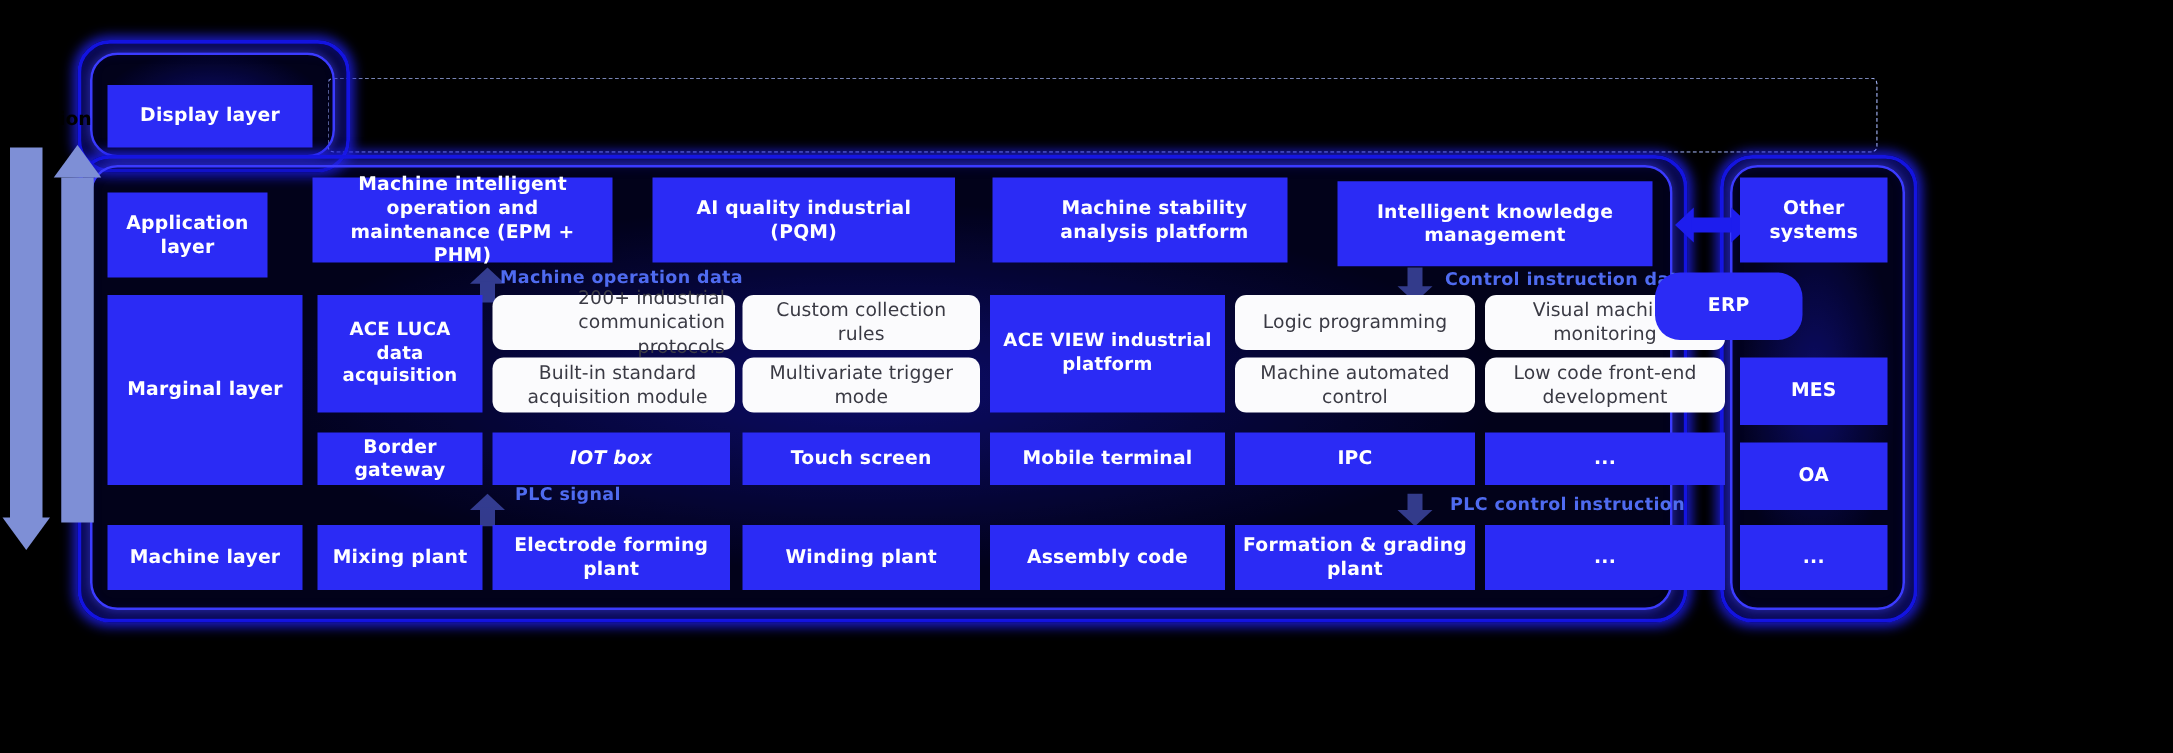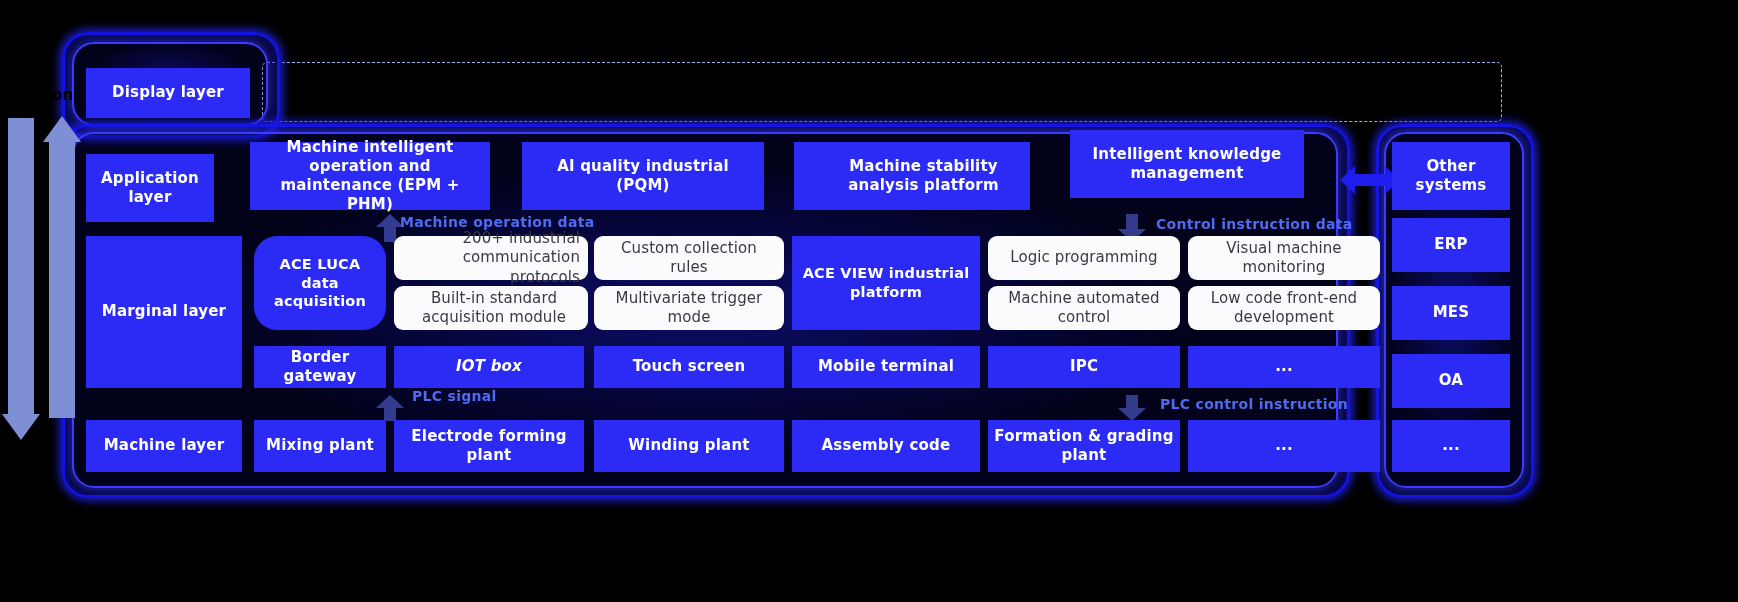--- a/index.html
+++ b/index.html
@@ -108,37 +108,37 @@
   <div class="box bluebox" style="left:86px;top:68px;width:164px;height:50px;">Display layer</div>
 
   <div class="box bluebox" style="left:86px;top:154px;width:128px;height:68px;">
     <span style="white-space:pre-line;">Application
 layer</span>
   </div>
 
   <div class="box bluebox" style="left:250px;top:142px;width:240px;height:68px;">Machine intelligent operation and maintenance (EPM + PHM)</div>
   <div class="box bluebox" style="left:522px;top:142px;width:242px;height:68px;">AI quality industrial (PQM)</div>
   <div class="box bluebox" style="left:794px;top:142px;width:236px;height:68px;padding-left:29px;">Machine stability analysis platform</div>
-  <div class="box bluebox" style="left:1070px;top:130px;width:234px;height:68px;">Intelligent knowledge management</div>
+  <div class="box bluebox" style="left:1070px;top:145px;width:252px;height:68px;">Intelligent knowledge management</div>
 
   <div class="flow up" style="left:376px;top:214px;width:28px;height:28px;">
     <div class="head"></div>
       <div class="shaft" style="height:17px;"></div>
   </div>
   <div class="rowlabel" style="left:400px;top:214px;">Machine operation data</div>
 
   <div class="flow down" style="left:1118px;top:214px;width:28px;height:28px;">
     <div class="shaft" style="height:16px;"></div>
       <div class="head"></div>
   </div>
   <div class="rowlabel" style="left:1156px;top:216px;">Control instruction data</div>
 
   <div class="box bluebox" style="left:86px;top:236px;width:156px;height:152px;">Marginal layer</div>
 
-  <div class="box bluebox small" style="left:254px;top:236px;width:132px;height:94px;border-radius:23px;">ACE LUCA data acquisition</div>
+  <div class="box bluebox small" style="left:254px;top:236px;width:132px;height:94px;">ACE LUCA data acquisition</div>
 
   <div class="box whitebox" style="left:394px;top:236px;width:194px;height:44px;text-align:right;">200+ industrial communication protocols</div>
   <div class="box whitebox" style="left:594px;top:236px;width:190px;height:44px;">Custom collection rules</div>
   <div class="box whitebox" style="left:394px;top:286px;width:194px;height:44px;padding-left:14px;">Built-in standard acquisition module</div>
   <div class="box whitebox" style="left:594px;top:286px;width:190px;height:44px;">Multivariate trigger mode</div>
 
   <div class="box bluebox small" style="left:792px;top:236px;width:188px;height:94px;">ACE VIEW industrial platform</div>
 
   <div class="box whitebox" style="left:988px;top:236px;width:192px;height:44px;">Logic programming</div>
   <div class="box whitebox" style="left:1188px;top:236px;width:192px;height:44px;">Visual machine monitoring</div>
@@ -173,18 +173,18 @@
   <div class="box bluebox" style="left:988px;top:420px;width:192px;height:52px;">Formation &amp; grading plant</div>
   <div class="box bluebox" style="left:1188px;top:420px;width:192px;height:52px;">...</div>
 
   <div class="harrow" style="left:1340px;top:166px;width:60px;height:28px;">
     <div class="hhead l"></div>
     <div class="hshaft" style="width:34px;"></div>
     <div class="hhead r"></div>
   </div>
 
   <div class="box bluebox" style="left:1392px;top:142px;width:118px;height:68px;">Other systems</div>
-  <div class="box bluebox" style="left:1392px;top:218px;width:118px;height:54px;">ERP</div>
+  <div class="box bluebox" style="left:1324px;top:218px;width:118px;height:54px;border-radius:20px;">ERP</div>
   <div class="box bluebox" style="left:1392px;top:286px;width:118px;height:54px;">MES</div>
   <div class="box bluebox" style="left:1392px;top:354px;width:118px;height:54px;">OA</div>
   <div class="box bluebox" style="left:1392px;top:420px;width:118px;height:52px;">...</div>
 
 </div>
 
 </body></html>

